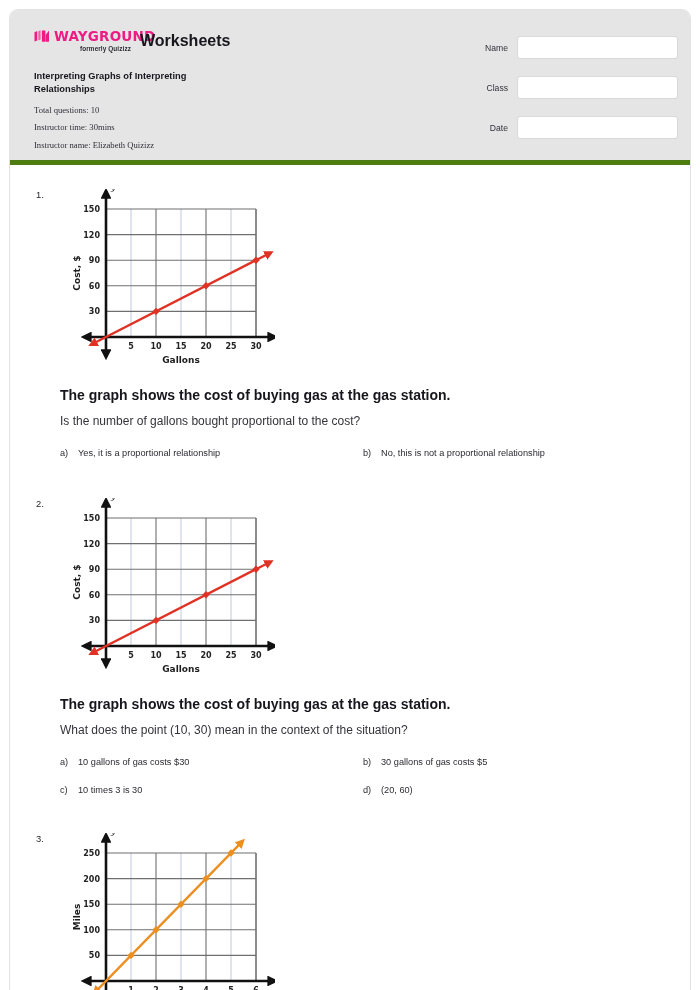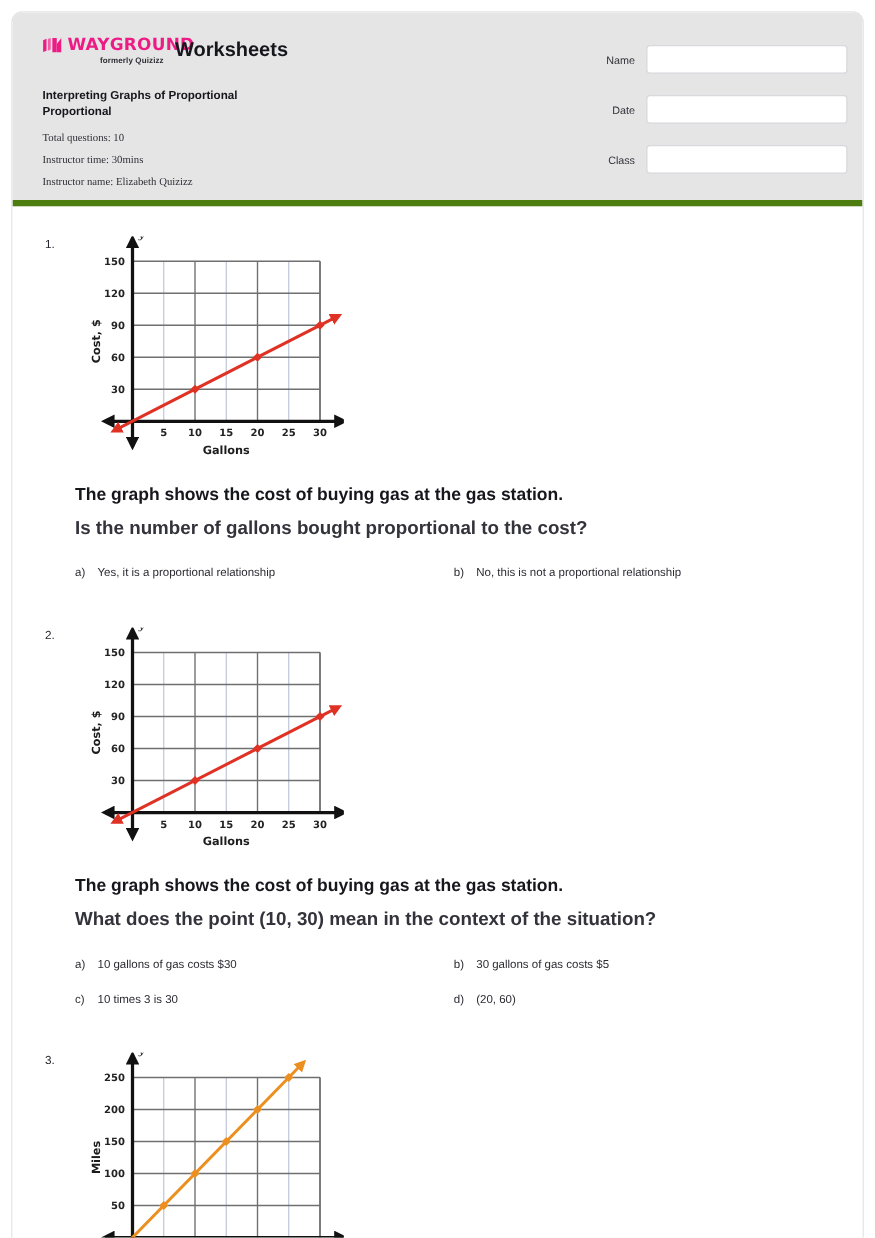--- a/index.html
+++ b/index.html
@@ -95,21 +95,21 @@
   }
 
   .q-graph { margin-left: 60px; }
 
   .q-text-block { margin-left: 50px; padding-right: 30px; }
   .q-prompt {
     font-size: 14px; font-weight: 700; color: #16161d;
     line-height: 1.5; margin-bottom: 6px;
   }
   .q-sub {
-    font-size: 15px; color: #33333b; line-height: 1.5; font-weight: bold;
+    font-size: 12px; color: #33333b; line-height: 1.5;
   }
 
   .answers {
     margin-left: 50px; margin-top: 17px;
     display: grid; grid-template-columns: 1fr 1fr;
     row-gap: 15px; column-gap: 0;
   }
   .answer { display: flex; font-size: 9.2px; color: #2b2b33; line-height: 1.4; }
   .answer-key { width: 18px; flex: 0 0 18px; }
   .answer-text { flex: 1; }
@@ -141,37 +141,37 @@
               </svg>
             </span>
             <span class="logo-word">WAYGROUND</span>
           </div>
           <div class="logo-sub">formerly Quizizz</div>
         </div>
         <div class="brand-title">Worksheets</div>
       </div>
 
       <div class="meta">
-        <div class="meta-title">Interpreting Graphs of Proportional Proportional</div>
+        <div class="meta-title">Interpreting Graphs of Interpreting Relationships</div>
         <div class="meta-line">Total questions: 10</div>
         <div class="meta-line">Instructor time: 30mins</div>
         <div class="meta-line">Instructor name: Elizabeth Quizizz</div>
       </div>
 
       <div class="fields">
         <div class="field-row">
           <div class="field-label">Name</div>
           <input class="field-input" type="text" value="" style="">
         </div>
         <div class="field-row">
+          <div class="field-label">Class</div>
+          <input class="field-input" type="text" value="" style="">
+        </div>
+        <div class="field-row">
           <div class="field-label">Date</div>
-          <input class="field-input" type="text" value="" style="">
-        </div>
-        <div class="field-row">
-          <div class="field-label">Class</div>
           <input class="field-input" type="text" value="" style="">
         </div>
       </div>
     </div>
 
     <div class="sheet-body">
 
       <div class="question" style="margin-top:6px;">
         <div class="q-num">1.</div>
         <div class="q-graph">

